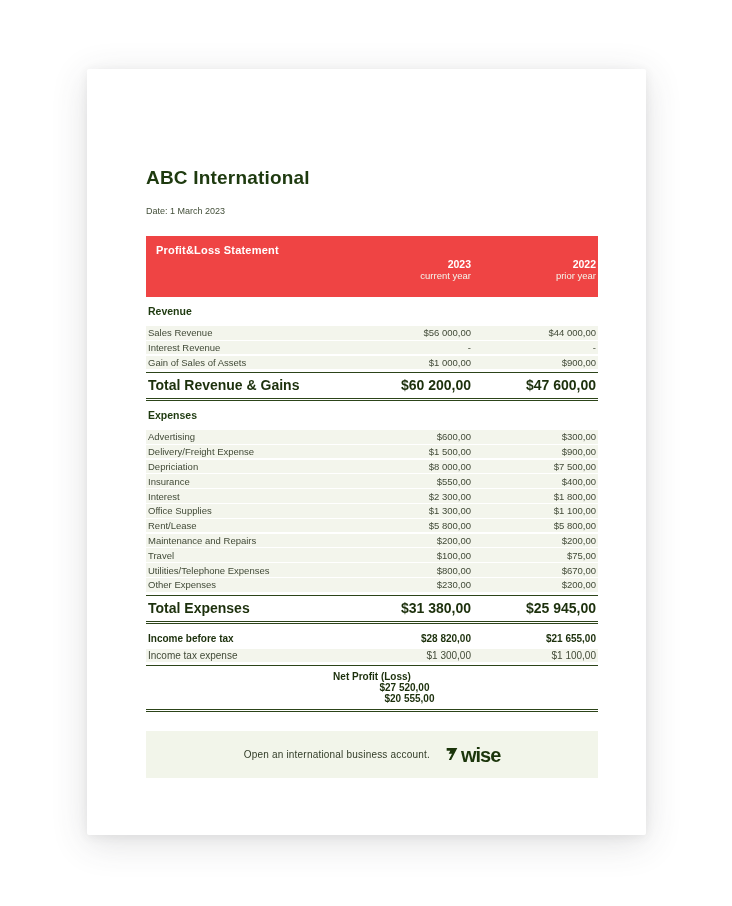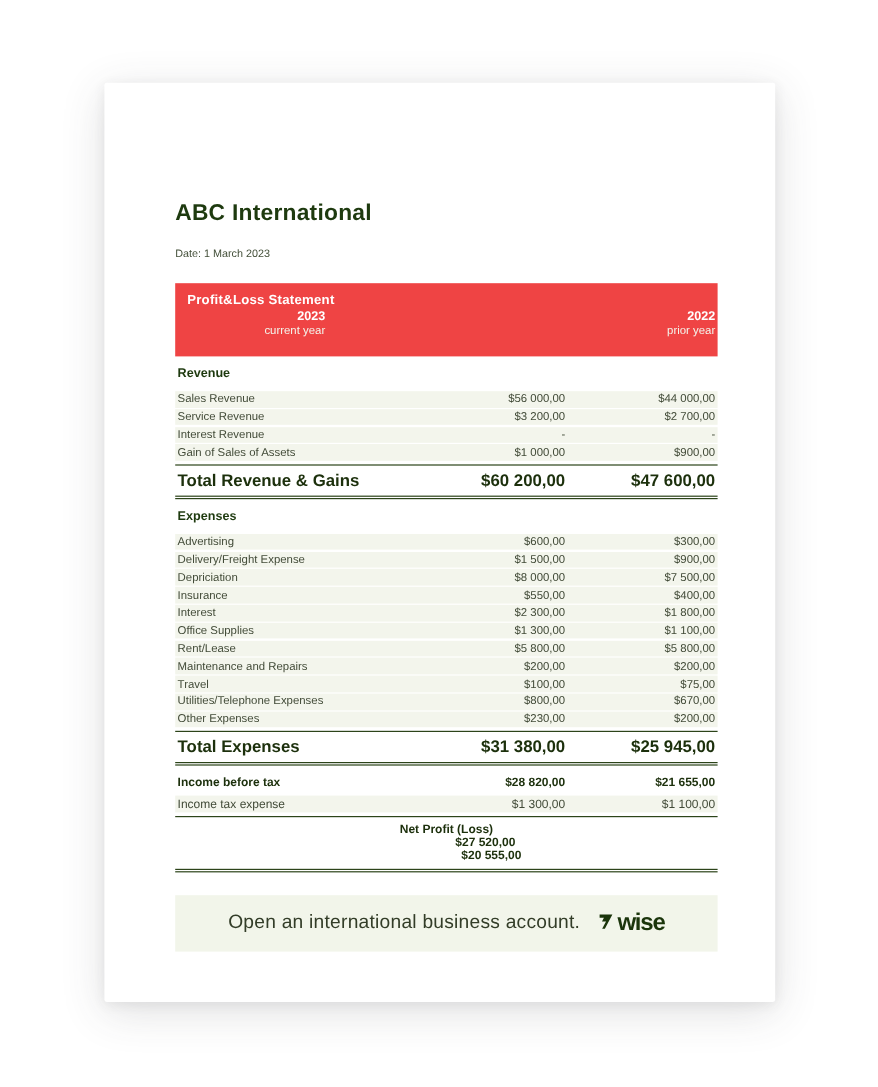--- a/index.html
+++ b/index.html
@@ -40,21 +40,21 @@
     height: 61px;
   }
   .bar-title {
     color: #ffffff;
     font-size: 11px;
     font-weight: bold;
     letter-spacing: 0.2px;
   }
   .bar-years {
     display: flex;
-    justify-content: space-between;
+    justify-content: flex-end;
     margin-top: 2px;
   }
   .year-col { text-align: right; }
   .year-col .year {
     color: #ffffff;
     font-size: 10.5px;
     font-weight: bold;
     line-height: 12px;
   }
   .year-col .year-sub {
@@ -131,21 +131,21 @@
     margin-top: 19px;
     background: #f2f5ea;
     height: 47px;
     display: flex;
     align-items: center;
     justify-content: center;
     gap: 14px;
     cursor: pointer;
   }
   .banner-text {
-    font-size: 16px;
+    font-size: 10px;
     color: #333d28;
     letter-spacing: 0.2px;
   }
   .wise-logo {
     display: flex;
     align-items: center;
     gap: 1px;
   }
   .wise-flag { width: 16px; height: 16px; margin-top: -2px; }
   .wise-word {
@@ -180,25 +180,20 @@
     </div>
 
     <div class="section-heading">Revenue</div>
 
     <div class="row">
       <span class="c1">Sales Revenue</span>
       <span class="c2">$56 000,00</span>
       <span class="c3">$44 000,00</span>
     </div>
     <div class="row">
-      <span class="c1">Service Revenue</span>
-      <span class="c2">$3 200,00</span>
-      <span class="c3">$2 700,00</span>
-    </div>
-    <div class="row">
       <span class="c1">Interest Revenue</span>
       <span class="c2">-</span>
       <span class="c3">-</span>
     </div>
     <div class="row">
       <span class="c1">Gain of Sales of Assets</span>
       <span class="c2">$1 000,00</span>
       <span class="c3">$900,00</span>
     </div>
 

